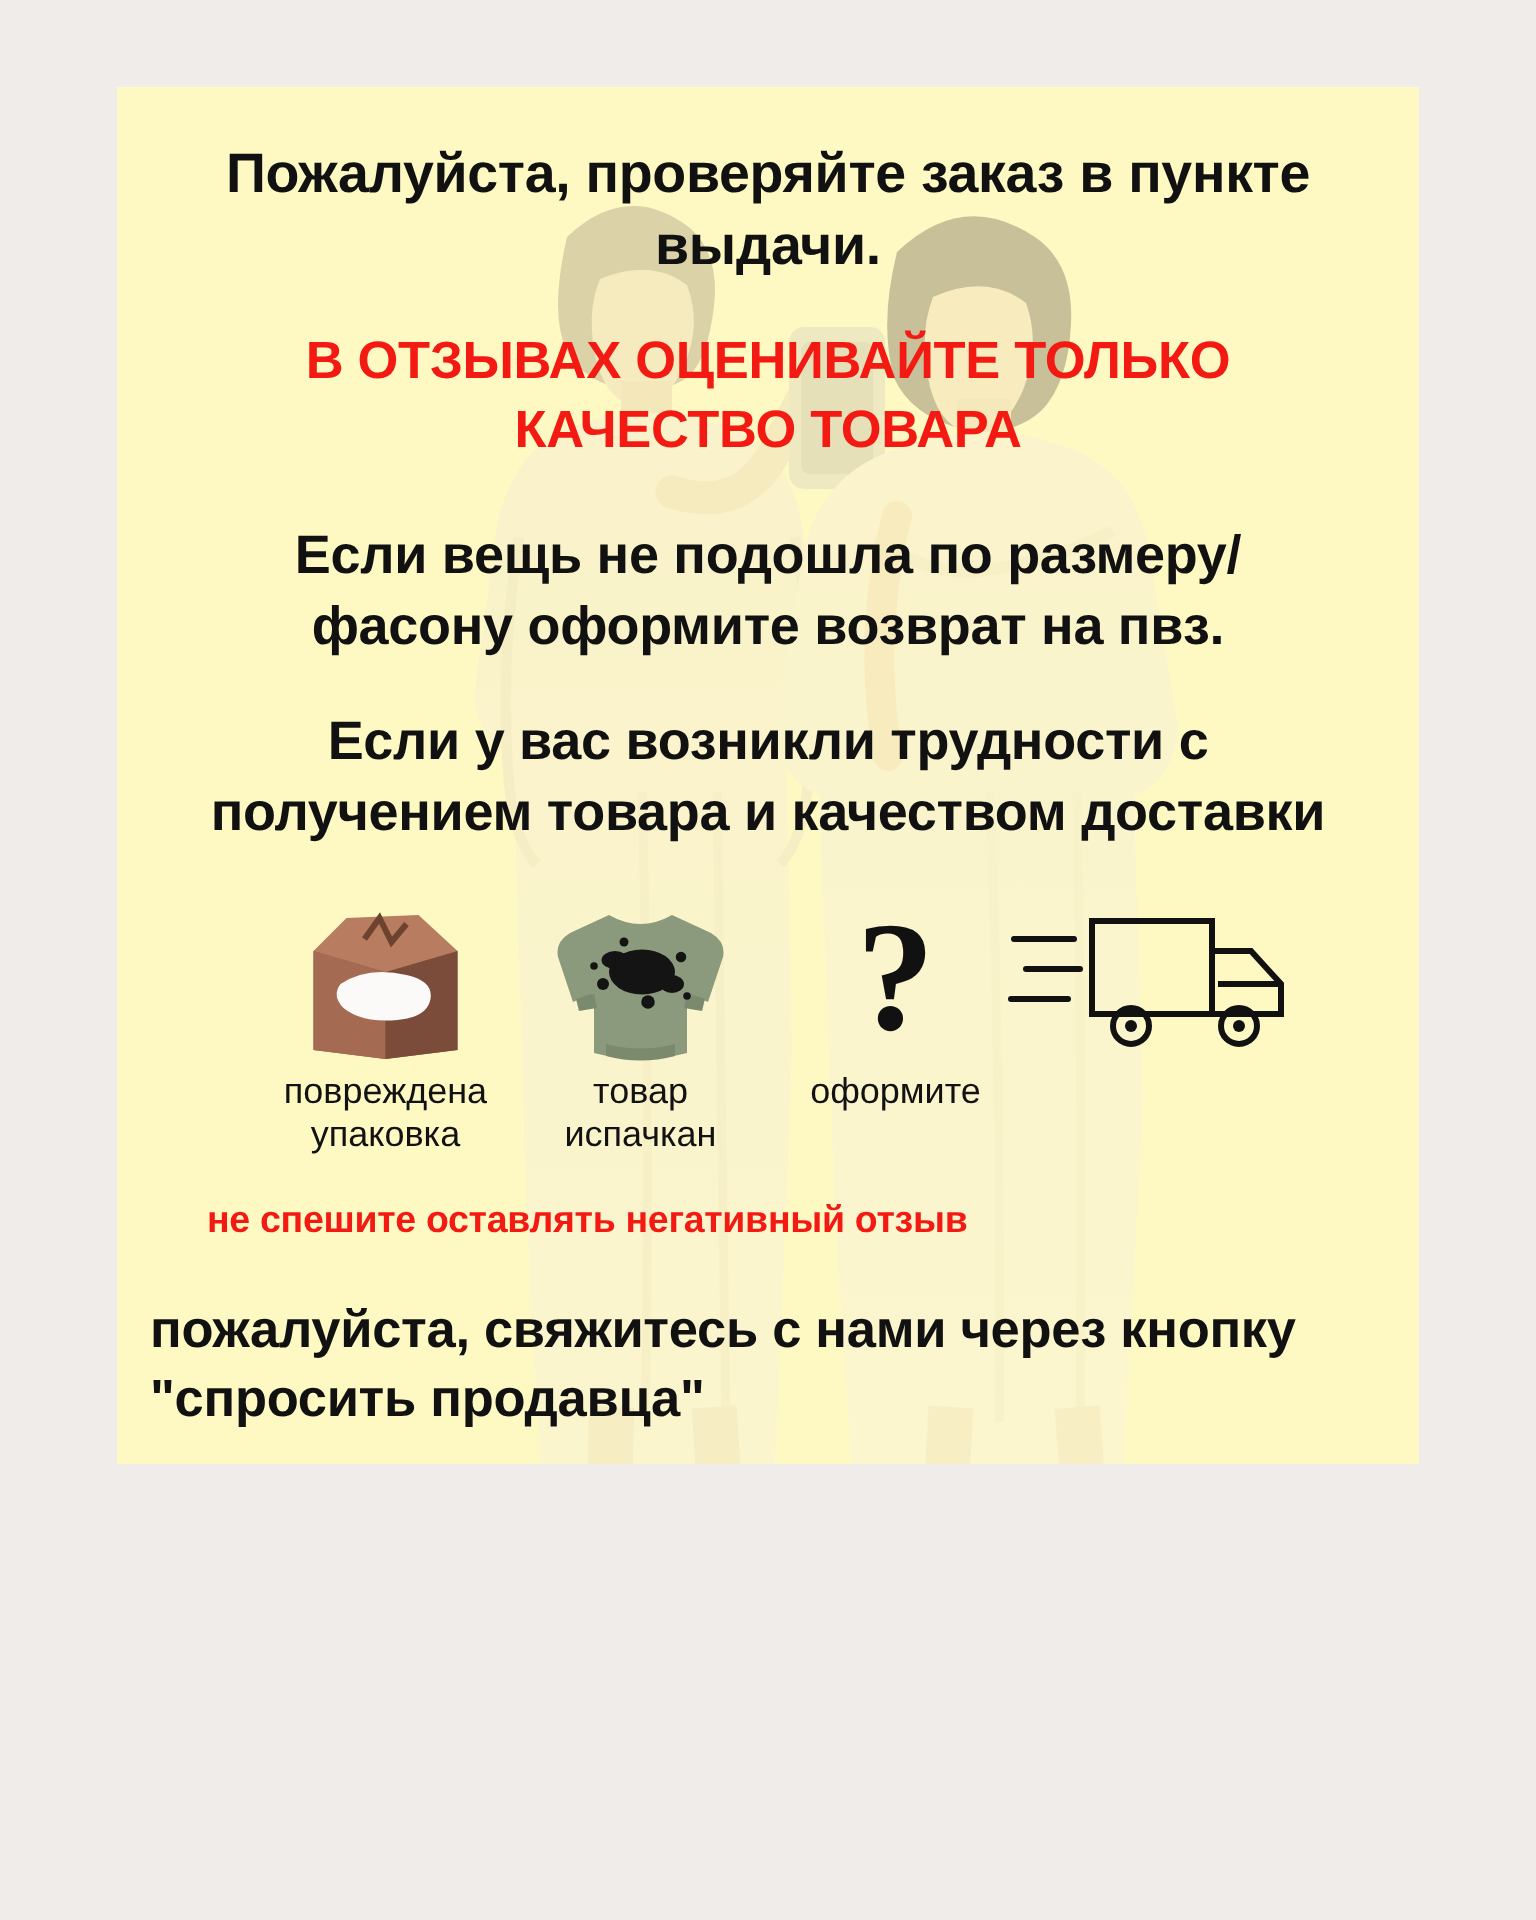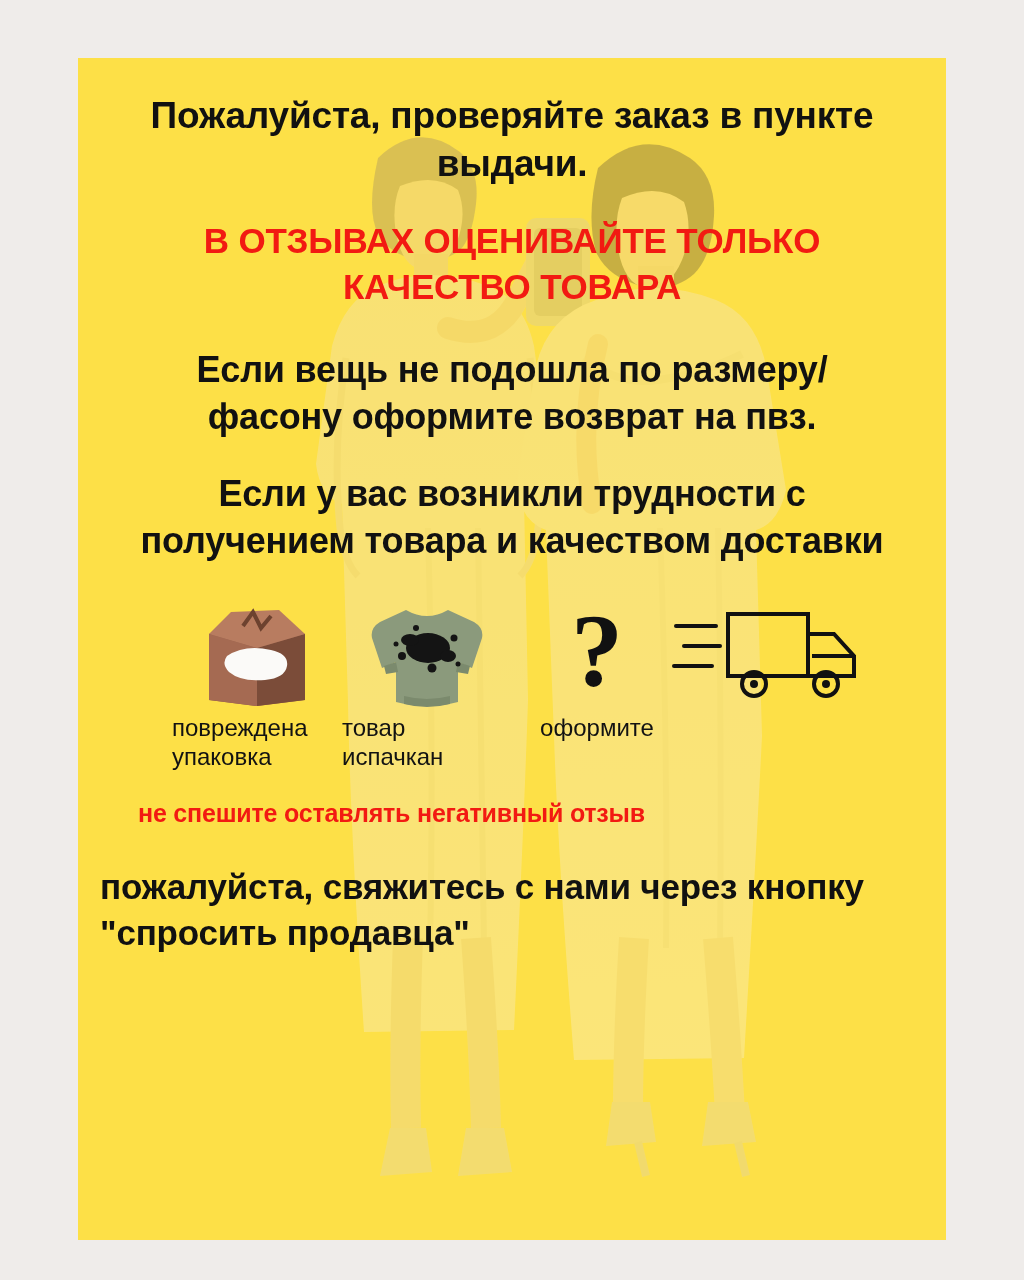--- a/index.html
+++ b/index.html
@@ -12,22 +12,22 @@
     background: #efecea;
     font-family: "Liberation Sans", sans-serif;
     overflow: hidden;
   }
 
   .poster {
     position: absolute;
     left: 78px;
     top: 58px;
     width: 868px;
-    height: 1182px;
-    background: #fde047;
+    height: 918px;
+    background: #fef9c3;
     overflow: hidden;
   }
 
   
   .bg-illustration {
     position: absolute;
     inset: 0;
     opacity: 0.30;
     pointer-events: none;
   }
@@ -103,20 +103,21 @@
     height: 108px;
     display: flex;
     align-items: flex-end;
     justify-content: center;
   }
   .icon-label {
     margin-top: 6px;
     font-size: 24px;
     line-height: 1.18;
     color: #121212;
+    text-align: center;
   }
 
   
   .warn {
     position: relative;
     z-index: 2;
     margin-top: 26px;
     padding: 0 60px;
     font-size: 25px;
     line-height: 1.32;

